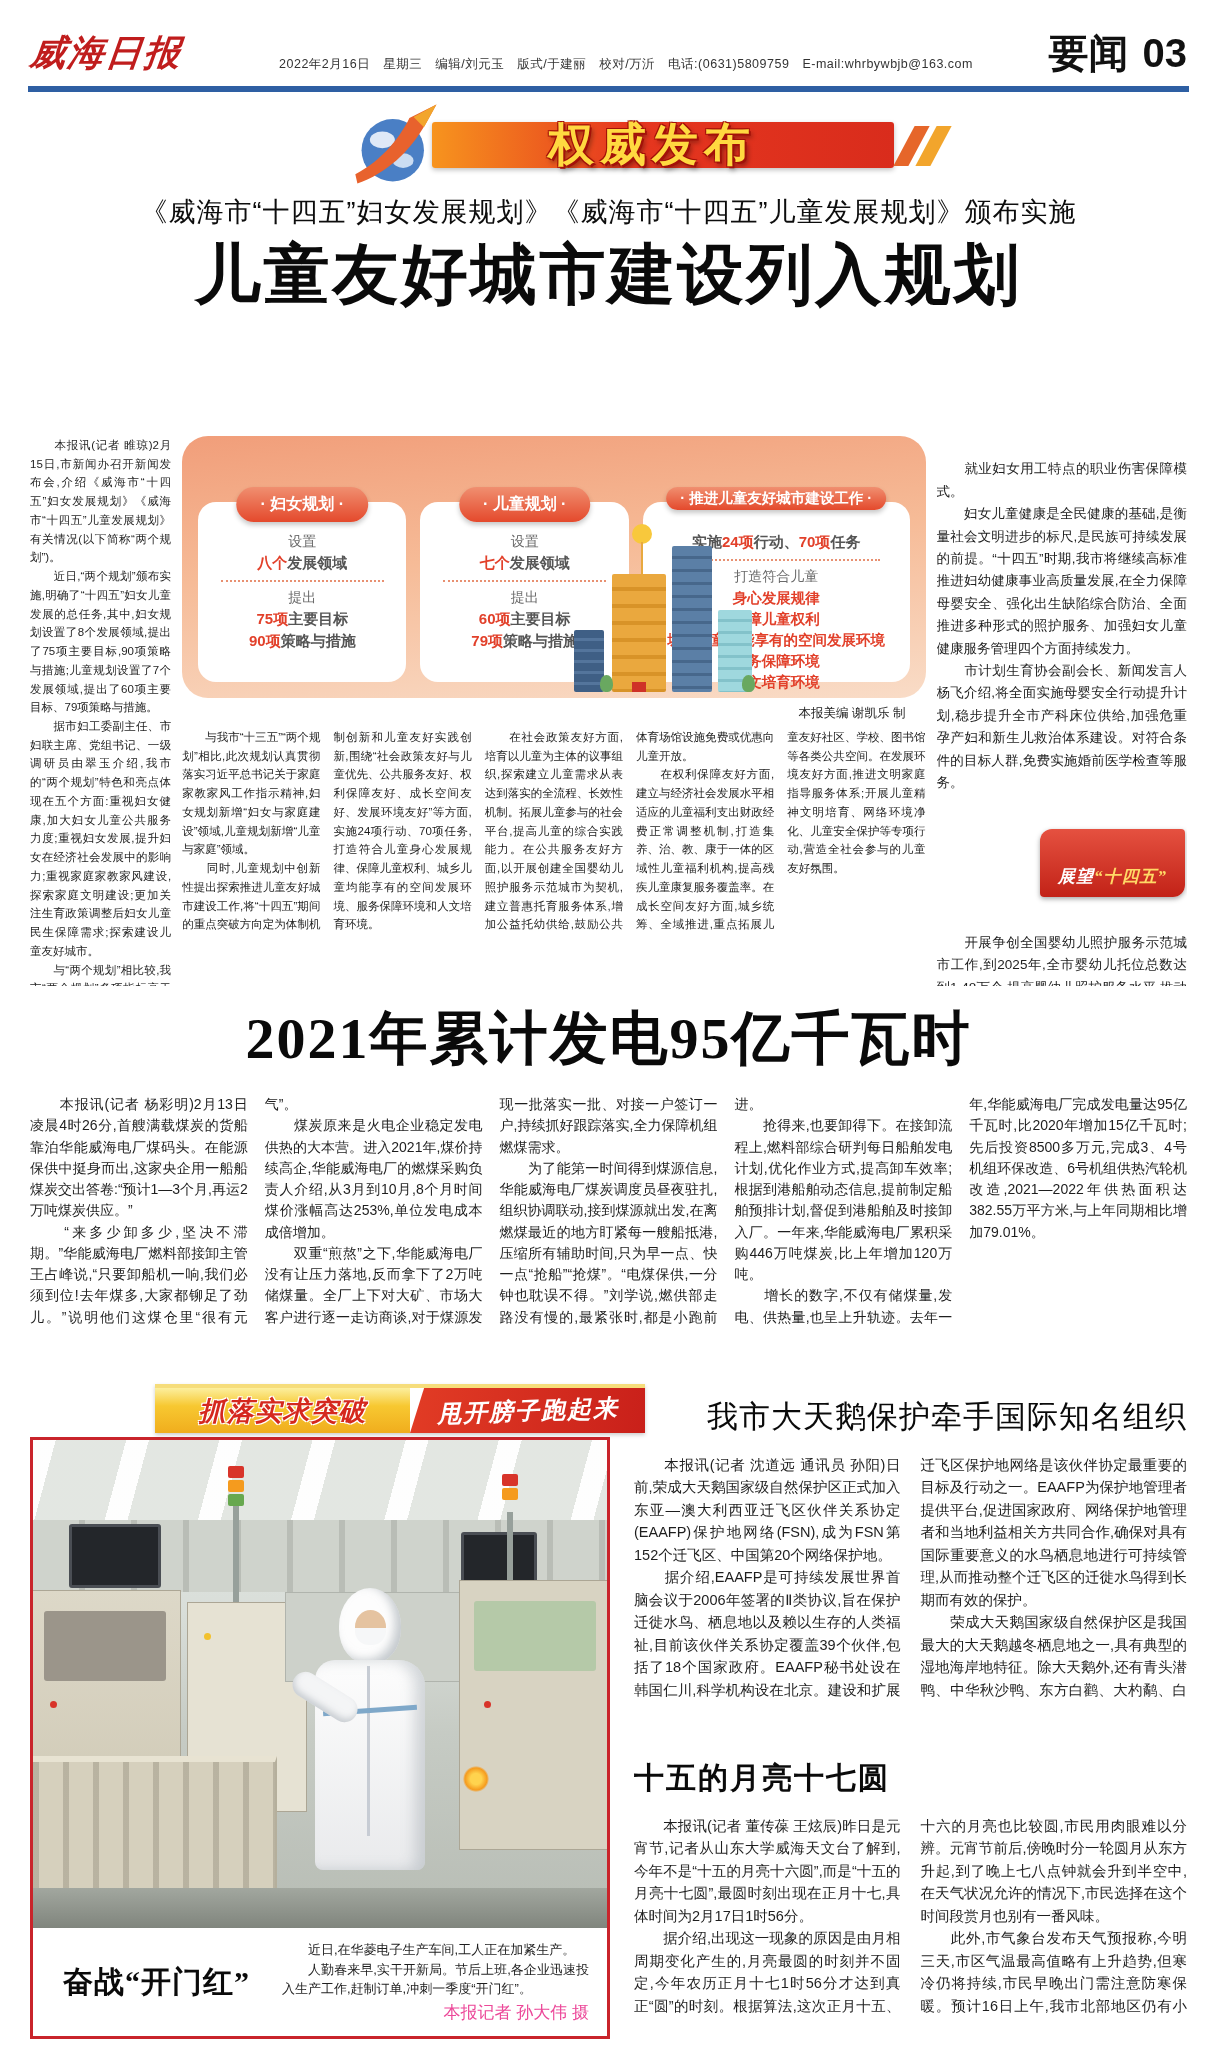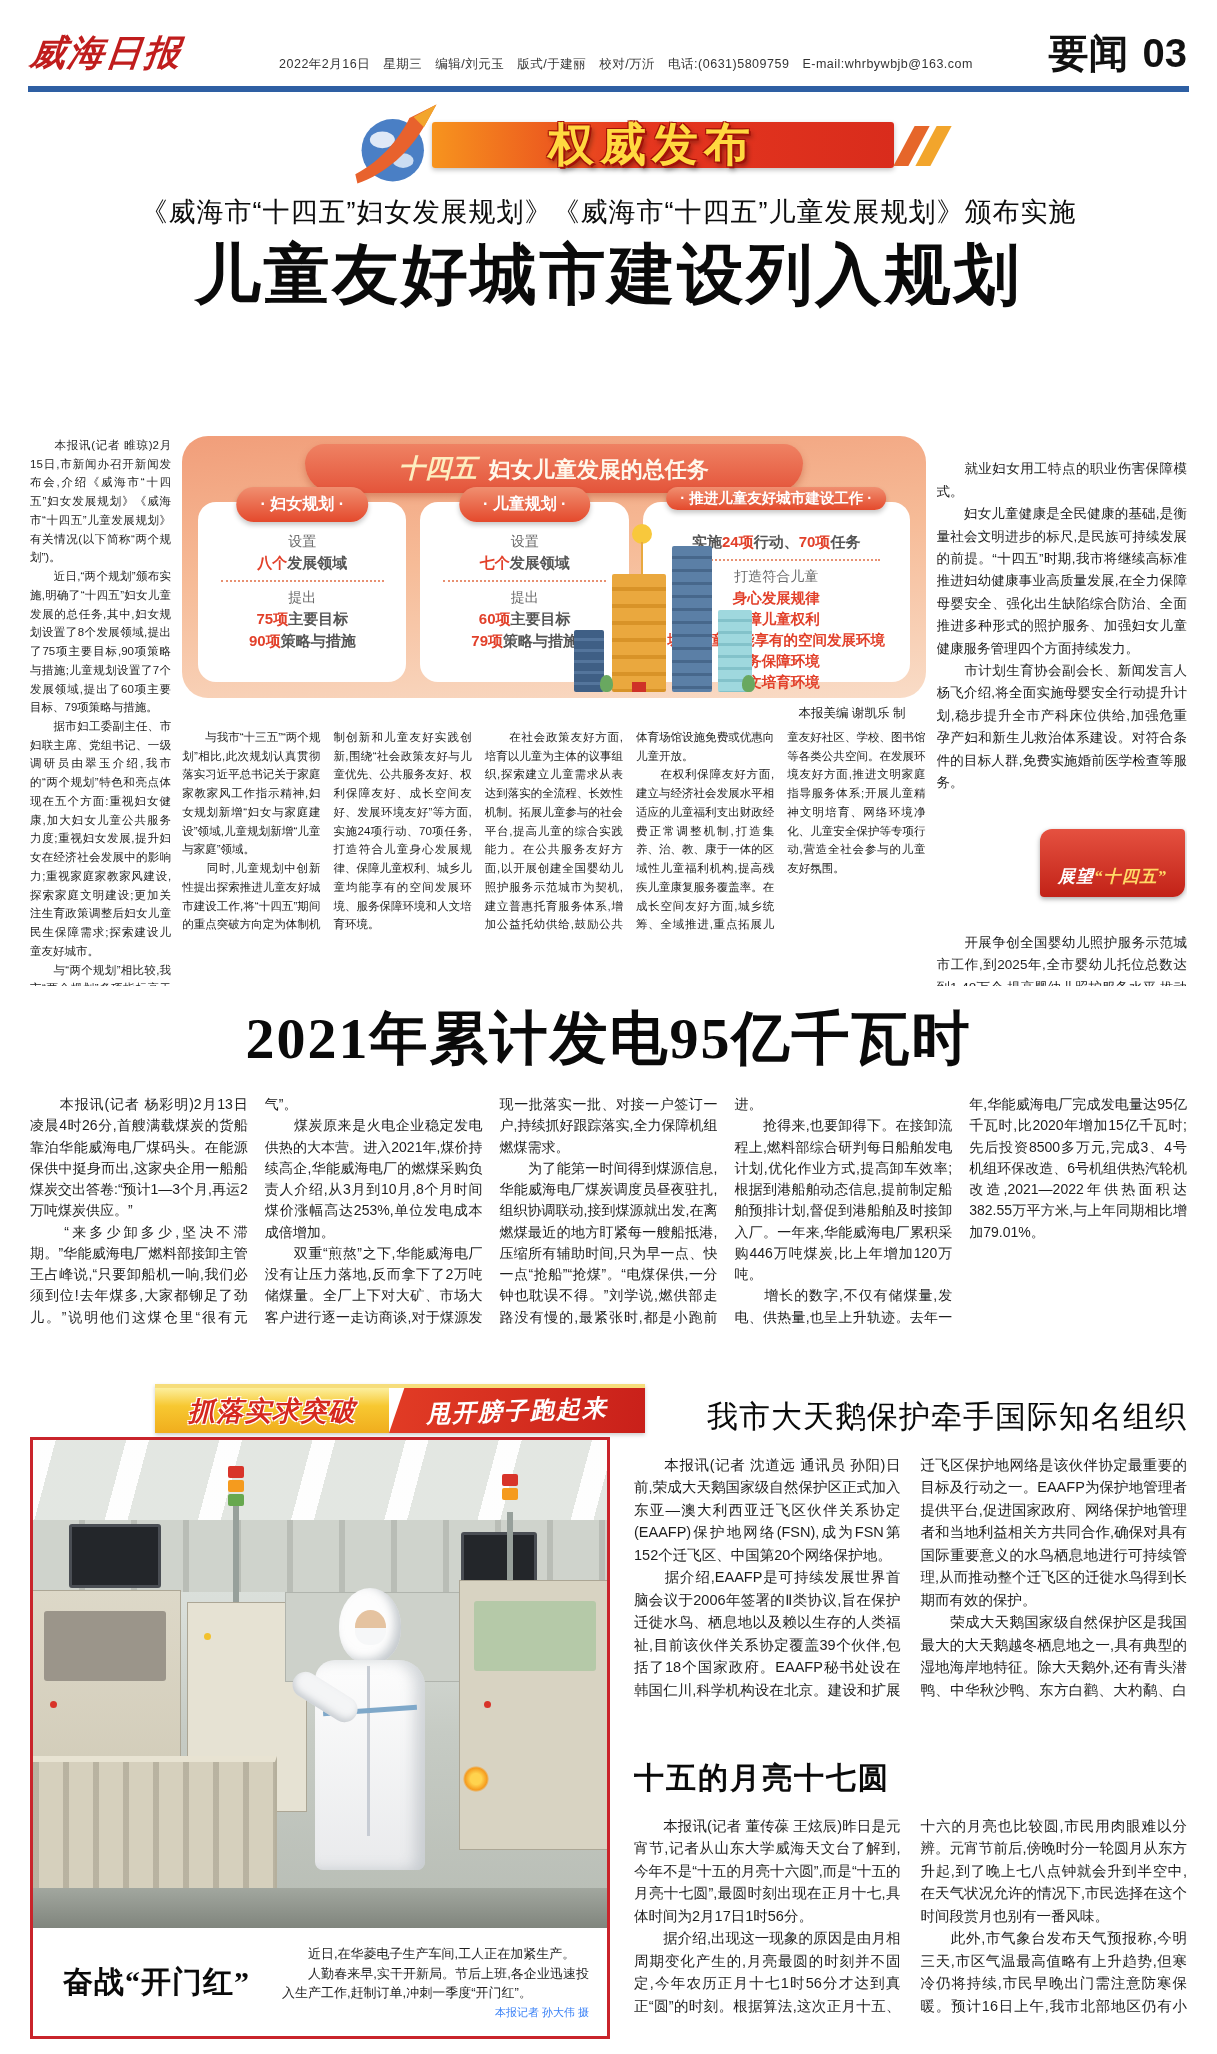--- a/index.html
+++ b/index.html
@@ -84,21 +84,21 @@
   .a2-kicker{text-align:center;font-size:25px;font-weight:700;color:#0d0d0d;letter-spacing:1px;}
   .a2-headline{text-align:center;font-family:"Liberation Serif",serif;font-size:58px;font-weight:900;
                color:#0a0a0a;letter-spacing:2px;margin-top:6px;}
   .a2-body{margin-top:16px;height:240px;overflow:hidden;column-count:5;column-gap:17px;
            font-size:14px;line-height:1.52;text-align:justify;white-space:pre-line;color:#1e1e1e;}
   
   .bottom{position:absolute;top:1384px;left:30px;width:1157px;display:flex;gap:24px;}
   .b-left{width:580px;position:relative;}
   .slogan{position:relative;z-index:2;margin-left:125px;width:490px;height:45px;display:flex;
           border-top:4px solid #f6dd7b;box-shadow:0 2px 4px rgba(0,0,0,.2);}
-  .slogan-gold{width:234px;background:linear-gradient(180deg,#fcef9e,#f7c831 40%,#f0ad1d);
+  .slogan-gold{width:255px;background:linear-gradient(180deg,#fcef9e,#f7c831 40%,#f0ad1d);
                display:flex;align-items:center;justify-content:center;}
   .slogan-gold span{font-size:27px;font-weight:900;color:#d5281e;font-style:italic;letter-spacing:1px;
                     text-shadow:-1px -1px 0 #fff,1px -1px 0 #fff,-1px 1px 0 #fff,1px 1px 0 #fff;}
   .slogan-red{flex:1;background:linear-gradient(100deg,#e23c25,#c9201a);
               clip-path:polygon(6% 0,100% 0,100% 100%,0 100%);
               display:flex;align-items:center;justify-content:center;}
   .slogan-red span{font-family:"Liberation Serif",serif;font-style:italic;font-weight:700;font-size:24px;
                    color:#fff;letter-spacing:2px;transform:rotate(-2deg);}
   .photo-frame{margin-top:4px;border:3px solid #c9242b;height:596px;display:flex;flex-direction:column;background:#fff;}
   .photo{flex:1;position:relative;overflow:hidden;background:linear-gradient(180deg,#e8ebe7 0%,#d9ded9 35%,#c6cbc4 60%,#b7bcb4 100%);}
@@ -138,21 +138,21 @@
            border-top:6px solid #e8e3d2;border-right:2px solid #b5af9c;
            background-image:repeating-linear-gradient(90deg,rgba(130,124,108,.35) 0 6px,transparent 6px 30px);}
   .ph-floor{position:absolute;left:0;right:0;bottom:0;height:40px;background:linear-gradient(180deg,#a2a79f,#80857d);}
   .ph-glow{position:absolute;right:118px;top:326px;width:26px;height:26px;border-radius:50%;
            background:radial-gradient(circle,#ffd34e 0 30%,#f59b1e 60%,rgba(245,155,30,0) 72%);}
   .caption{height:88px;background:#fff;display:flex;align-items:center;gap:20px;padding:10px 18px;}
   .cap-title{font-family:"Liberation Serif",serif;font-size:30px;font-weight:900;color:#0a0a0a;
              white-space:nowrap;padding:0 12px;letter-spacing:1px;}
   .cap-right{flex:1;display:flex;flex-direction:column;}
   .cap-text{font-size:13px;line-height:1.5;text-align:justify;white-space:pre-line;color:#1e1e1e;}
-  .cap-credit{text-align:right;font-size:11px;color:#3b82f6;margin-top:2px;}
+  .cap-credit{text-align:right;font-size:17px;color:#ec4899;margin-top:2px;}
   
   .b-right{flex:1;display:flex;flex-direction:column;}
   .a3-headline{margin:12px 0 16px;text-align:right;font-family:"Liberation Serif",serif;
                font-size:31px;font-weight:400;color:#0a0a0a;letter-spacing:1px;}
   .a3-body{height:252px;overflow:hidden;column-count:2;column-gap:20px;font-size:14.5px;line-height:1.55;
            text-align:justify;white-space:pre-line;color:#1e1e1e;}
   .a4-headline{margin:52px 0 16px;text-align:left;font-family:"Liberation Serif",serif;
                font-size:30px;font-weight:900;color:#0a0a0a;letter-spacing:2px;}
   .a4-body{height:214px;overflow:hidden;column-count:2;column-gap:20px;font-size:14.5px;line-height:1.55;
            text-align:justify;white-space:pre-line;color:#1e1e1e;}
@@ -191,23 +191,20 @@
   <div class="headline1">儿童友好城市建设列入规划</div>
 
   <section class="article1">
     <div class="a1-left">　　本报讯(记者 睢琼)2月15日,市新闻办召开新闻发布会,介绍《威海市“十四五”妇女发展规划》《威海市“十四五”儿童发展规划》有关情况(以下简称“两个规划”)。
 　　近日,“两个规划”颁布实施,明确了“十四五”妇女儿童发展的总任务,其中,妇女规划设置了8个发展领域,提出了75项主要目标,90项策略与措施;儿童规划设置了7个发展领域,提出了60项主要目标、79项策略与措施。
 　　据市妇工委副主任、市妇联主席、党组书记、一级调研员由翠玉介绍,我市的“两个规划”特色和亮点体现在五个方面:重视妇女健康,加大妇女儿童公共服务力度;重视妇女发展,提升妇女在经济社会发展中的影响力;重视家庭家教家风建设,探索家庭文明建设;更加关注生育政策调整后妇女儿童民生保障需求;探索建设儿童友好城市。
 　　与“两个规划”相比较,我市“两个规划”多项指标高于省指标,例如,省指标要求“35岁—64岁农村妇女宫颈癌、乳腺癌(“两癌”)检查率分别达到80%以上”,这两项指标和“动态监测流动、留守妇女儿童”等列入我市特色指标,聚焦农村妇女和乡镇妇女;教育方面,学前教育毛入园率达到110%以上,公办幼儿园和普惠性民办幼儿园在园幼儿占比达到94%以上等指标均远高于省指标。</div>
 
     <div class="a1-mid">
       <div class="infographic">
-        <div class="ig-ribbon">
-          <span class="script">十四五</span><span>妇女儿童发展的总任务</span>
-        </div>
         <div class="ig-panels">
 
           <div class="panel">
             <div class="pill">· 妇女规划 ·</div>
             <div class="ig-gray">设置</div>
             <div class="ig-mix"><span class="red">八个</span><span>发展领域</span></div>
             <div class="ig-dot"></div>
             <div class="ig-gray">提出</div>
             <div class="ig-mix"><span class="red">75项</span><span>主要目标</span></div>
             <div class="ig-mix"><span class="red">90项</span><span>策略与措施</span></div>

